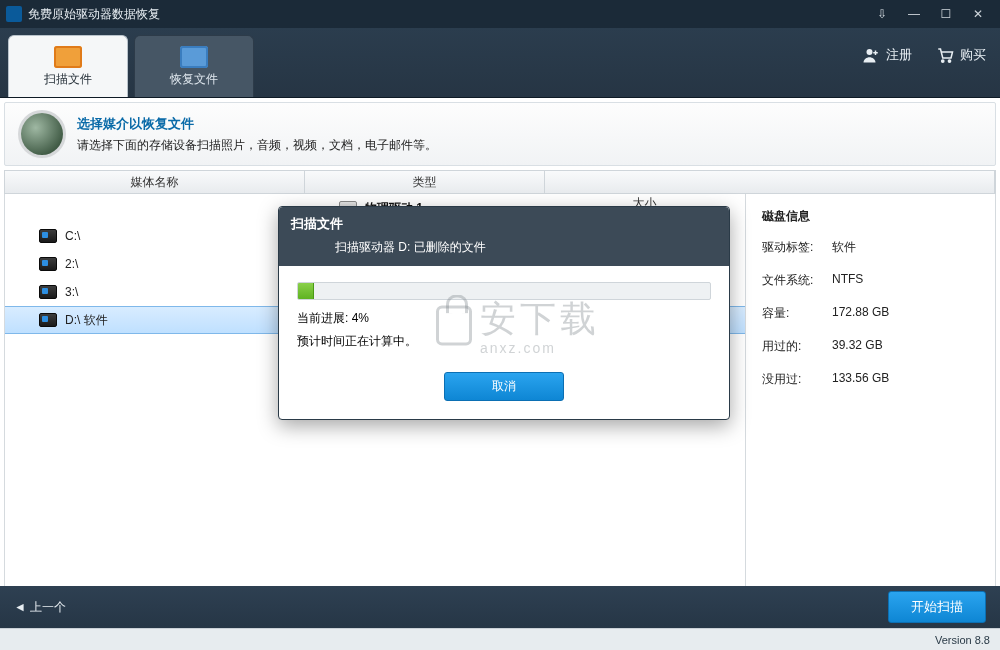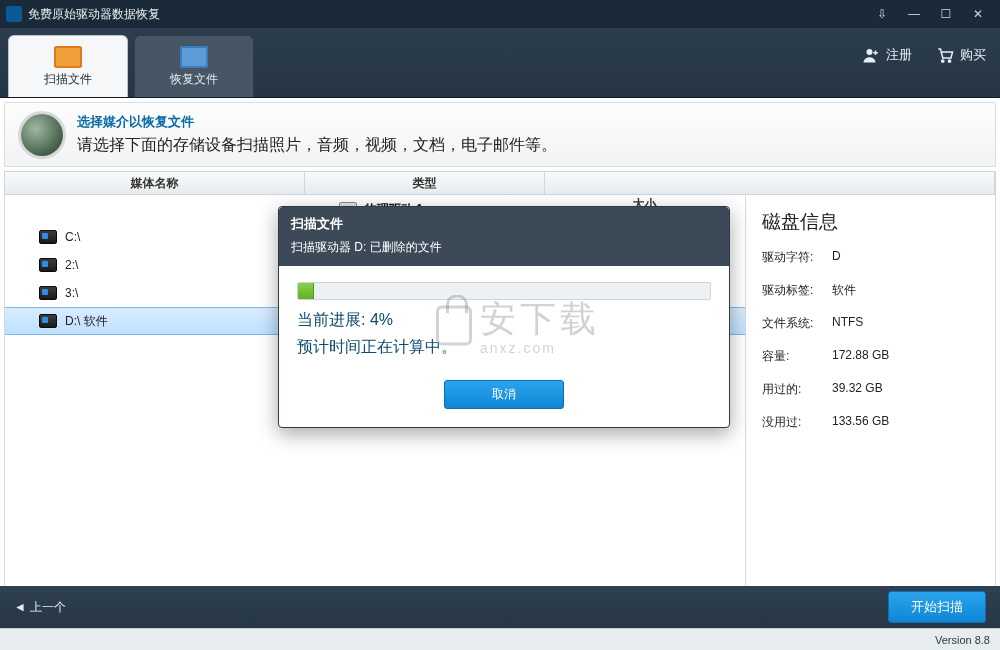--- a/index.html
+++ b/index.html
@@ -36,47 +36,47 @@
   
   .info-banner {
     display: flex; align-items: center; gap: 14px; padding: 10px 16px; border: 1px solid #d9dfe4;
     margin: 4px; border-radius: 2px; background: linear-gradient(#fdfdfd,#f1f3f5);
   }
   .info-banner .radar-icon {
     width: 42px; height: 42px; border-radius: 50%; background: radial-gradient(circle at 35% 35%, #9fb8a3, #1f3a24);
     box-shadow: 0 0 0 3px #d6d8da, 0 1px 3px rgba(0,0,0,.3);
   }
   .info-title { color: #0a6aa8; font-size: 13px; font-weight: bold; margin-bottom: 4px; }
-  .info-sub { color: #222; font-size: 16px; }
+  .info-sub { color: #222; font-size: 12px; }
 
   
   .colhead {
     display: flex; height: 24px; background: linear-gradient(#f9fafb,#e8ebee); border: 1px solid #cfd5da;
     margin: 2px 4px 0 4px; font-size: 12px; color: #333;
   }
-  .colhead > div { border-right: 1px solid #cfd5da; display: flex; align-items: center; justify-content: center; font-weight: bold; }
+  .colhead > div { border-right: 1px solid #cfd5da; display: flex; align-items: center; justify-content: center; }
   .col-name { flex: 0 0 300px; }
   .col-type { flex: 0 0 240px; }
   .col-size { flex: 0 0 200px; margin-top: 32px; }
   .col-rest { flex: 1; border-right: none; }
 
   
   .main { display: flex; height: 400px; margin: 0 4px; border: 1px solid #d5dade; border-top: none; }
   .drive-list { flex: 0 0 740px; overflow: auto; position: relative; }
   .drive-row { height: 28px; display: flex; align-items: center; font-size: 12px; padding-left: 12px; gap: 8px; cursor: pointer; }
   .drive-row.phys { font-weight: bold; color: #111; justify-content: center; }
   .drive-row.vol { padding-left: 34px; color: #222; }
   .drive-row.selected { background: linear-gradient(#d8ecff,#bfe0ff); border: 1px solid #7fb8ea; border-left: none; border-right: none; }
   .hdd-icon { width: 18px; height: 14px; background: linear-gradient(#e5e5e5,#bdbdbd); border: 1px solid #8a8a8a; border-radius: 2px; display: inline-block; }
   .vol-icon { width: 18px; height: 14px; background: linear-gradient(#3d3d3d,#1a1a1a); border: 1px solid #0a0a0a; border-radius: 2px; display: inline-block; position: relative; }
   .vol-icon::after { content:""; position:absolute; left:2px; top:2px; width:6px; height:6px; background:#2d8fe2; border-radius:1px; }
 
   
   .disk-info { flex: 1; border-left: 1px solid #d5dade; padding: 14px 16px; font-size: 12px; color: #222; }
-  .disk-info h3 { font-size: 19px; font-weight: normal; margin-bottom: 14px; }
+  .disk-info h3 { font-size: 12px; font-weight: bold; margin-bottom: 14px; }
   .disk-info .row { display: flex; margin-bottom: 16px; }
   .disk-info .k { width: 70px; color: #222; }
   .disk-info .v { color: #222; }
 
   
   .bottombar {
     position: absolute; left: 0; right: 0; bottom: 22px; height: 42px;
     background: linear-gradient(#2e4052,#263646); display: flex; align-items: center; padding: 0 14px; gap: 10px;
   }
   .nav-prev { color: #e7edf2; font-size: 12px; display: inline-flex; align-items: center; gap: 4px; cursor: pointer; }
@@ -92,22 +92,22 @@
     justify-content: flex-end; padding: 0 10px;
   }
 
   
   .modal {
     position: absolute; left: 278px; top: 206px; width: 452px; background: #fff;
     border: 1px solid #2a3a47; border-radius: 4px; box-shadow: 0 6px 20px rgba(0,0,0,.35); z-index: 50;
   }
   .modal-head { background: #3c4a57; color: #fff; padding: 8px 12px 10px 12px; border-radius: 4px 4px 0 0; }
   .modal-head .mt { font-size: 13px; font-weight: bold; margin-bottom: 6px; }
-  .modal-head .ms { font-size: 12px; }
-  .modal-body { padding: 16px 18px 8px 18px; font-size: 16px; color: #0c4a6e; }
+  .modal-head .ms { font-size: 12px; margin-left: 44px; }
+  .modal-body { padding: 16px 18px 8px 18px; font-size: 12px; color: #000000; }
   .progress { height: 18px; background: #eef1f3; border: 1px solid #cfd5da; border-radius: 2px; margin-bottom: 10px; overflow: hidden; }
   .progress .fill { height: 100%; background: linear-gradient(#8ad04a,#5fb321); border-right: 1px solid #4a9a15; }
   .modal-foot { display: flex; justify-content: center; padding: 14px 0 18px 0; }
   .btn-cancel {
     background: linear-gradient(#2aa4ef,#0e86d4); color: #fff; border: 1px solid #0b6fb3;
     border-radius: 3px; padding: 5px 47px; font-size: 12px; cursor: pointer; text-align: right;
   }
 
   
   .watermark {
@@ -202,24 +202,20 @@
     </div>
     <div class="drive-row vol selected">
       <span class="vol-icon"></span>
       <span>D:\ 软件</span>
     </div>
   </div>
 
   <div class="disk-info">
     <h3>磁盘信息</h3>
     <div class="row">
-        <span class="k">驱动字符:</span>
-        <span class="v">D</span>
-      </div>
-    <div class="row">
         <span class="k">驱动标签:</span>
         <span class="v">软件</span>
       </div>
     <div class="row">
         <span class="k">文件系统:</span>
         <span class="v">NTFS</span>
       </div>
     <div class="row">
         <span class="k">容量:</span>
         <span class="v">172.88 GB</span>

